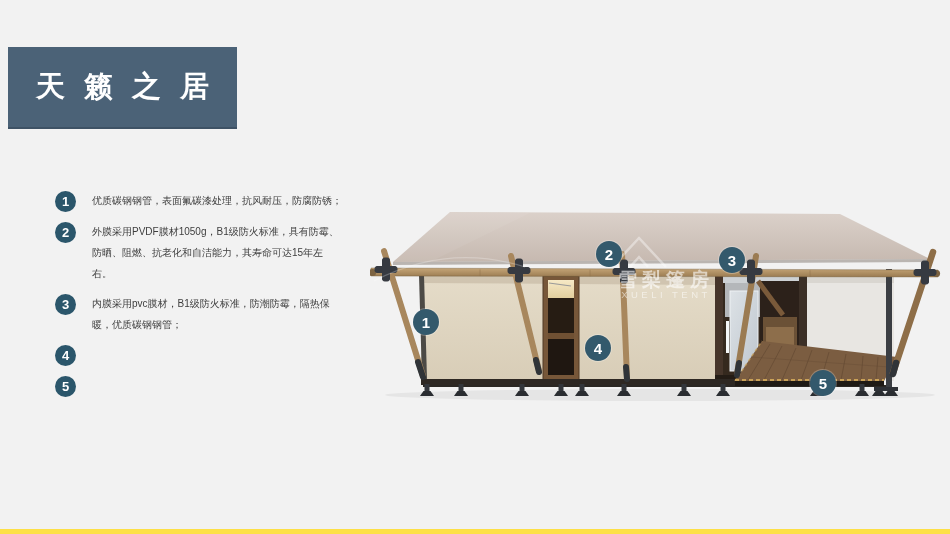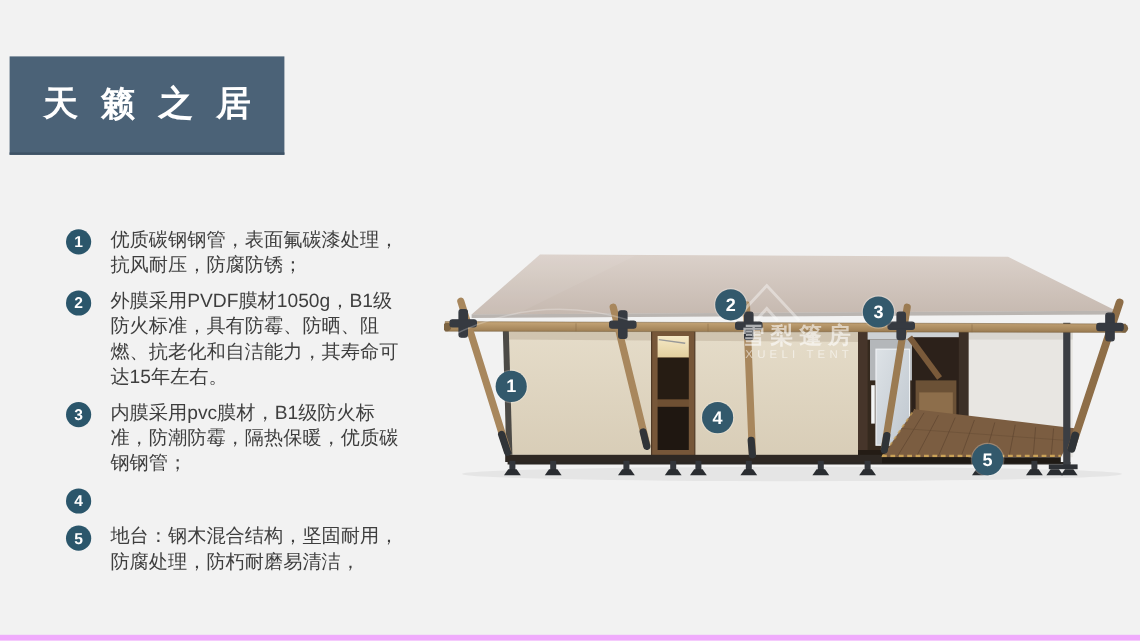--- a/index.html
+++ b/index.html
@@ -1,17 +1,17 @@
 <!DOCTYPE html>
 <html><head>
 <meta charset="utf-8">
 <style>
   html,body{margin:0;padding:0;}
   body{font-family:"Liberation Sans","DejaVu Sans",sans-serif;background:#ffffff;}
-  .stage{position:relative;width:950px;height:534px;background:#f0abfc;overflow:hidden;}
+  .stage{position:relative;width:950px;height:534px;background:#fde047;overflow:hidden;}
   .bg-panel{position:absolute;left:0;top:0;width:950px;height:529px;background:#f2f2f2;}
 
   
   .title-block{
     position:absolute;left:8px;top:47px;width:229px;height:80px;
     background:#4b6277;border-bottom:2px solid #3e5265;
     display:flex;align-items:center;justify-content:center;
   }
   .title-block span{
     color:#ffffff;font-size:29px;font-weight:700;
@@ -19,21 +19,21 @@
   }
 
   
   .features{position:absolute;left:55px;top:190px;width:320px;}
   .feature{display:flex;gap:16px;margin-bottom:9px;}
   .badge{
     flex:0 0 21px;width:21px;height:21px;border-radius:50%;
     background:#2b566b;color:#ffffff;font-size:13px;font-weight:700;
     display:flex;align-items:center;justify-content:center;margin-top:1px;
   }
-  .ftext{width:250px;font-size:16px;line-height:21px;color:#3e3e3e;}
+  .ftext{width:250px;font-size:10px;line-height:21px;color:#3e3e3e;}
 
   
   .tent{position:absolute;left:370px;top:190px;width:580px;height:235px;}
 
   
   .callout{
     position:absolute;width:26px;height:26px;border-radius:50%;
     background:#33596c;color:#ffffff;font-size:15px;font-weight:700;
     display:flex;align-items:center;justify-content:center;
     box-shadow:0 0 0 1px rgba(255,255,255,0.25);
@@ -65,21 +65,20 @@
     </div>
     <div class="feature">
       <div class="badge">3</div>
       <div class="ftext">内膜采用pvc膜材，B1级防火标准，防潮防霉，隔热保暖，优质碳钢钢管；</div>
     </div>
     <div class="feature">
       <div class="badge">4</div>
     </div>
     <div class="feature">
       <div class="badge">5</div>
-      <div class="ftext">地台：钢木混合结构，坚固耐用，防腐处理，防朽耐磨易清洁，</div>
     </div>
   </div>
 
   <div class="tent">
     <svg width="580" height="235" viewBox="370 205 580 235" xmlns="http://www.w3.org/2000/svg">
       <defs>
         <linearGradient id="roofG" x1="0" y1="0" x2="0" y2="1">
           <stop offset="0" stop-color="#dbd1ca"></stop>
             <stop offset="1" stop-color="#c6b9b0"></stop>
         </linearGradient>

